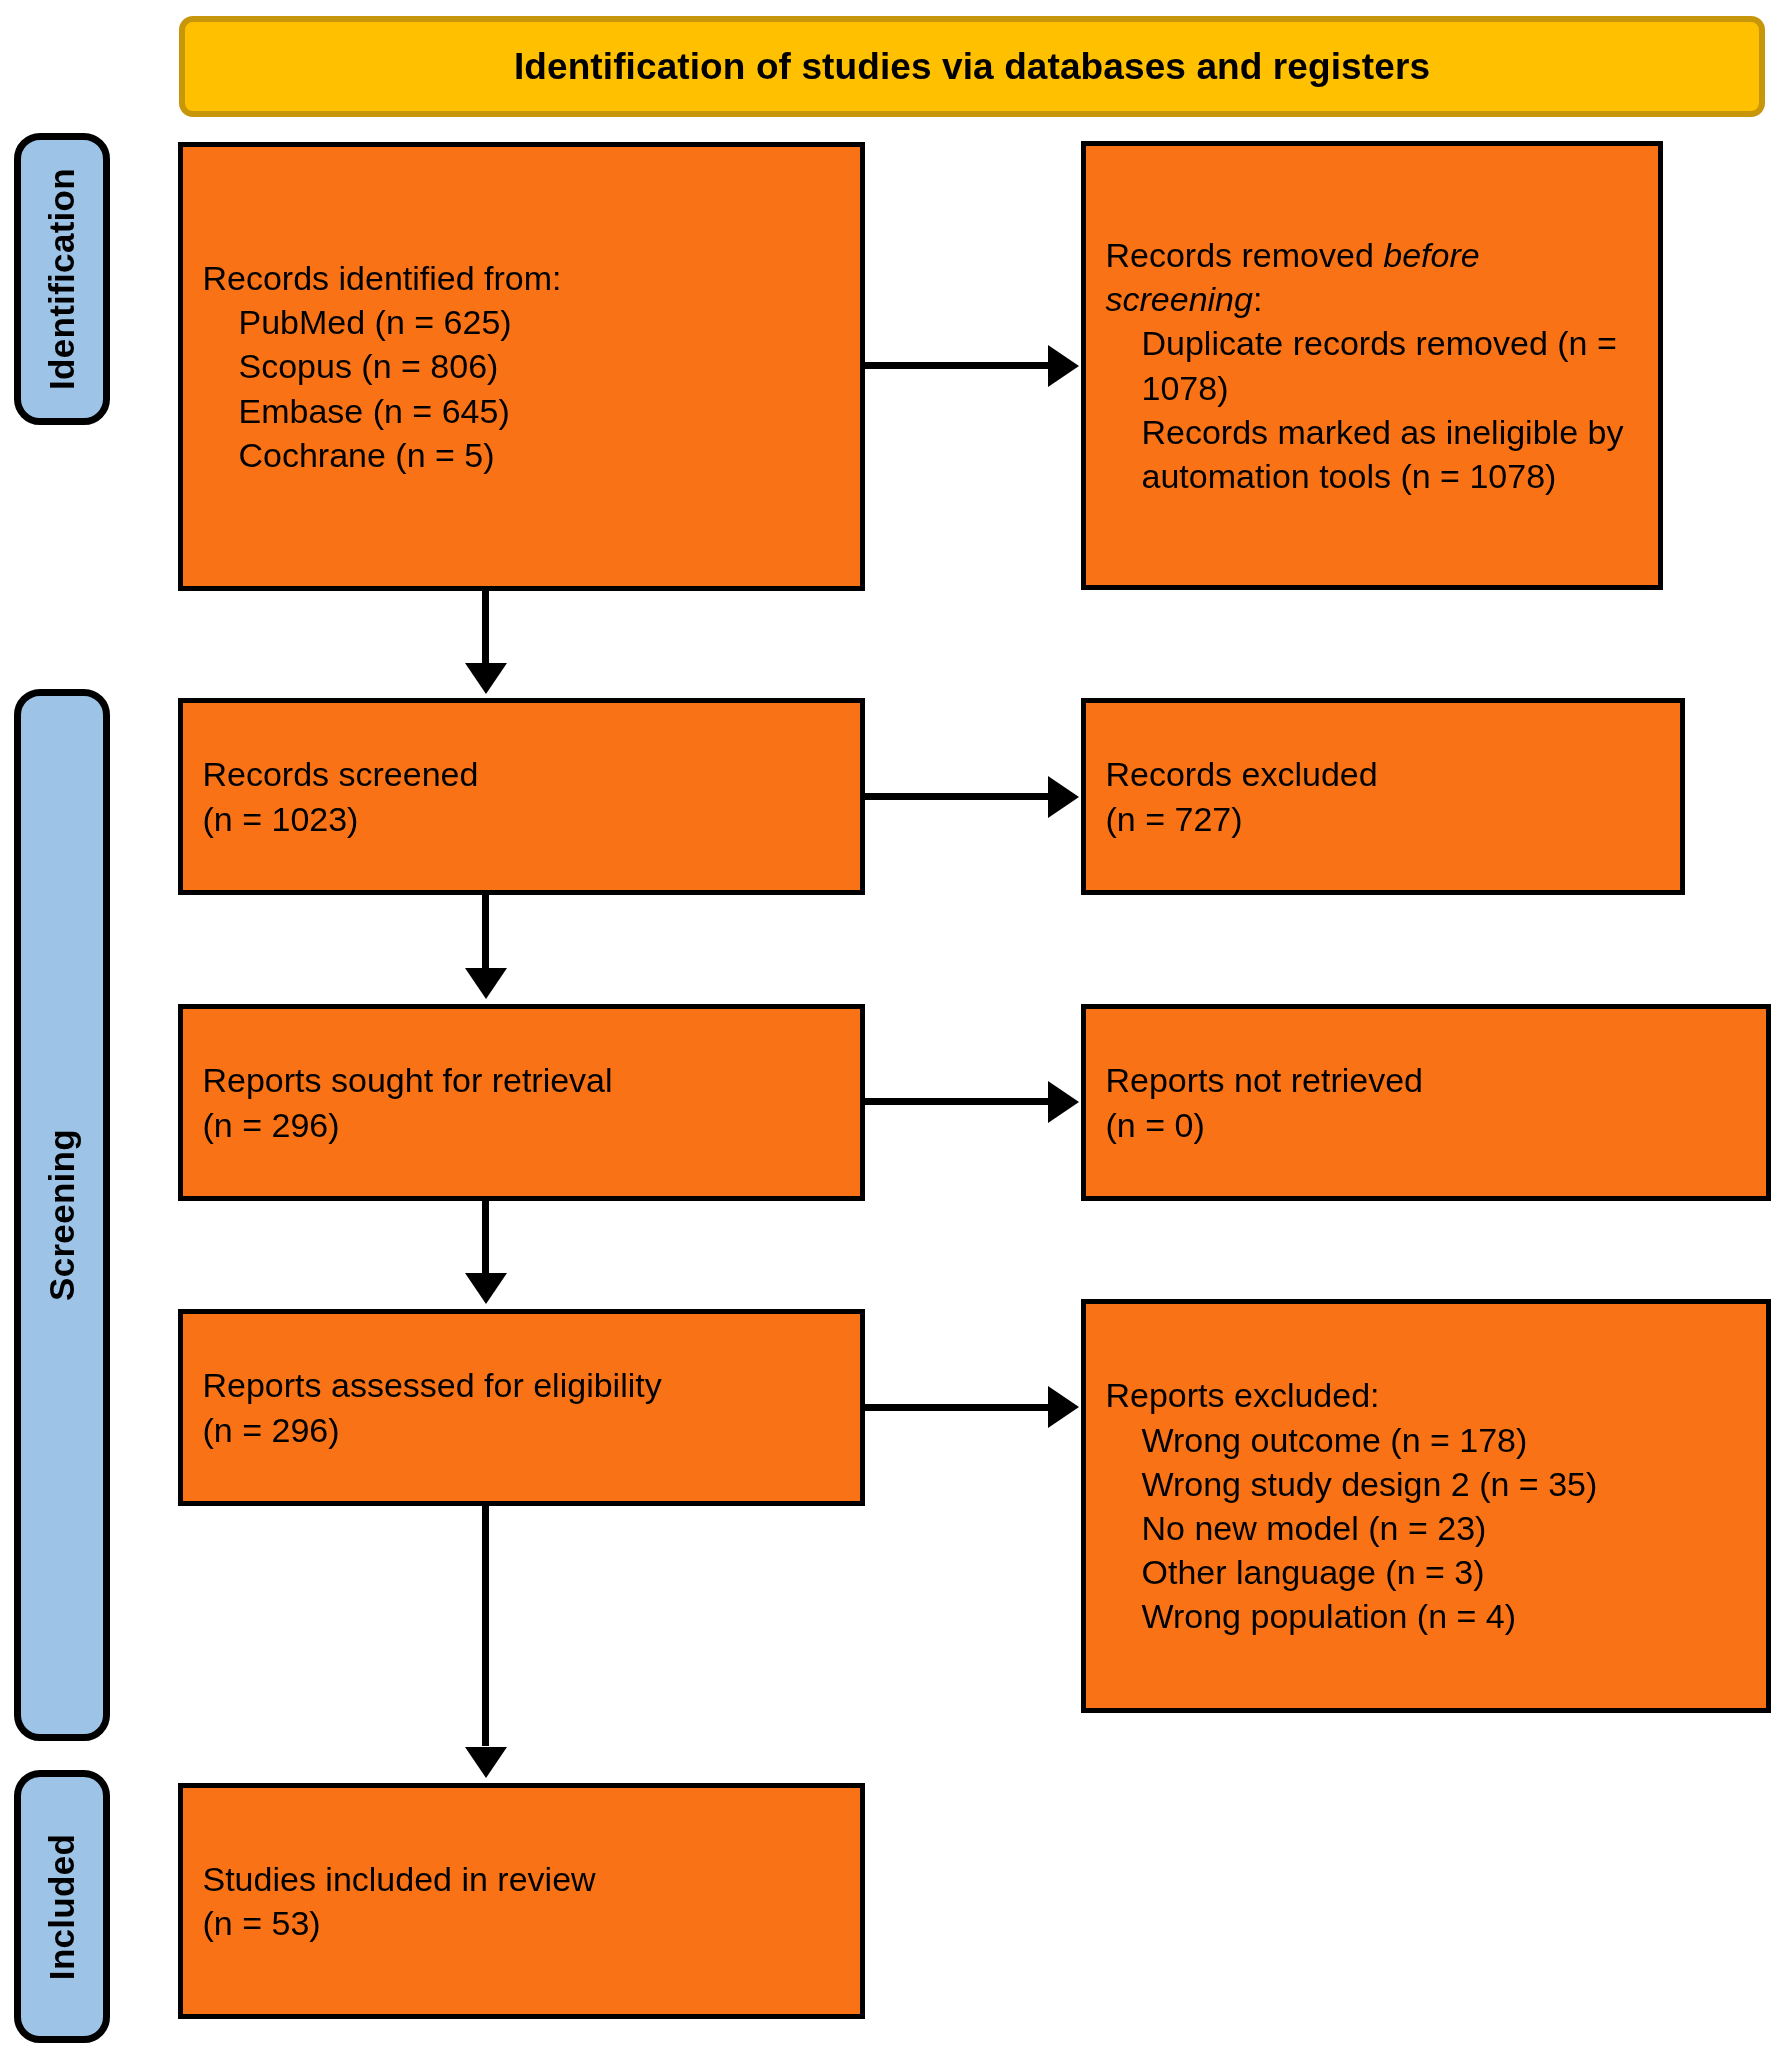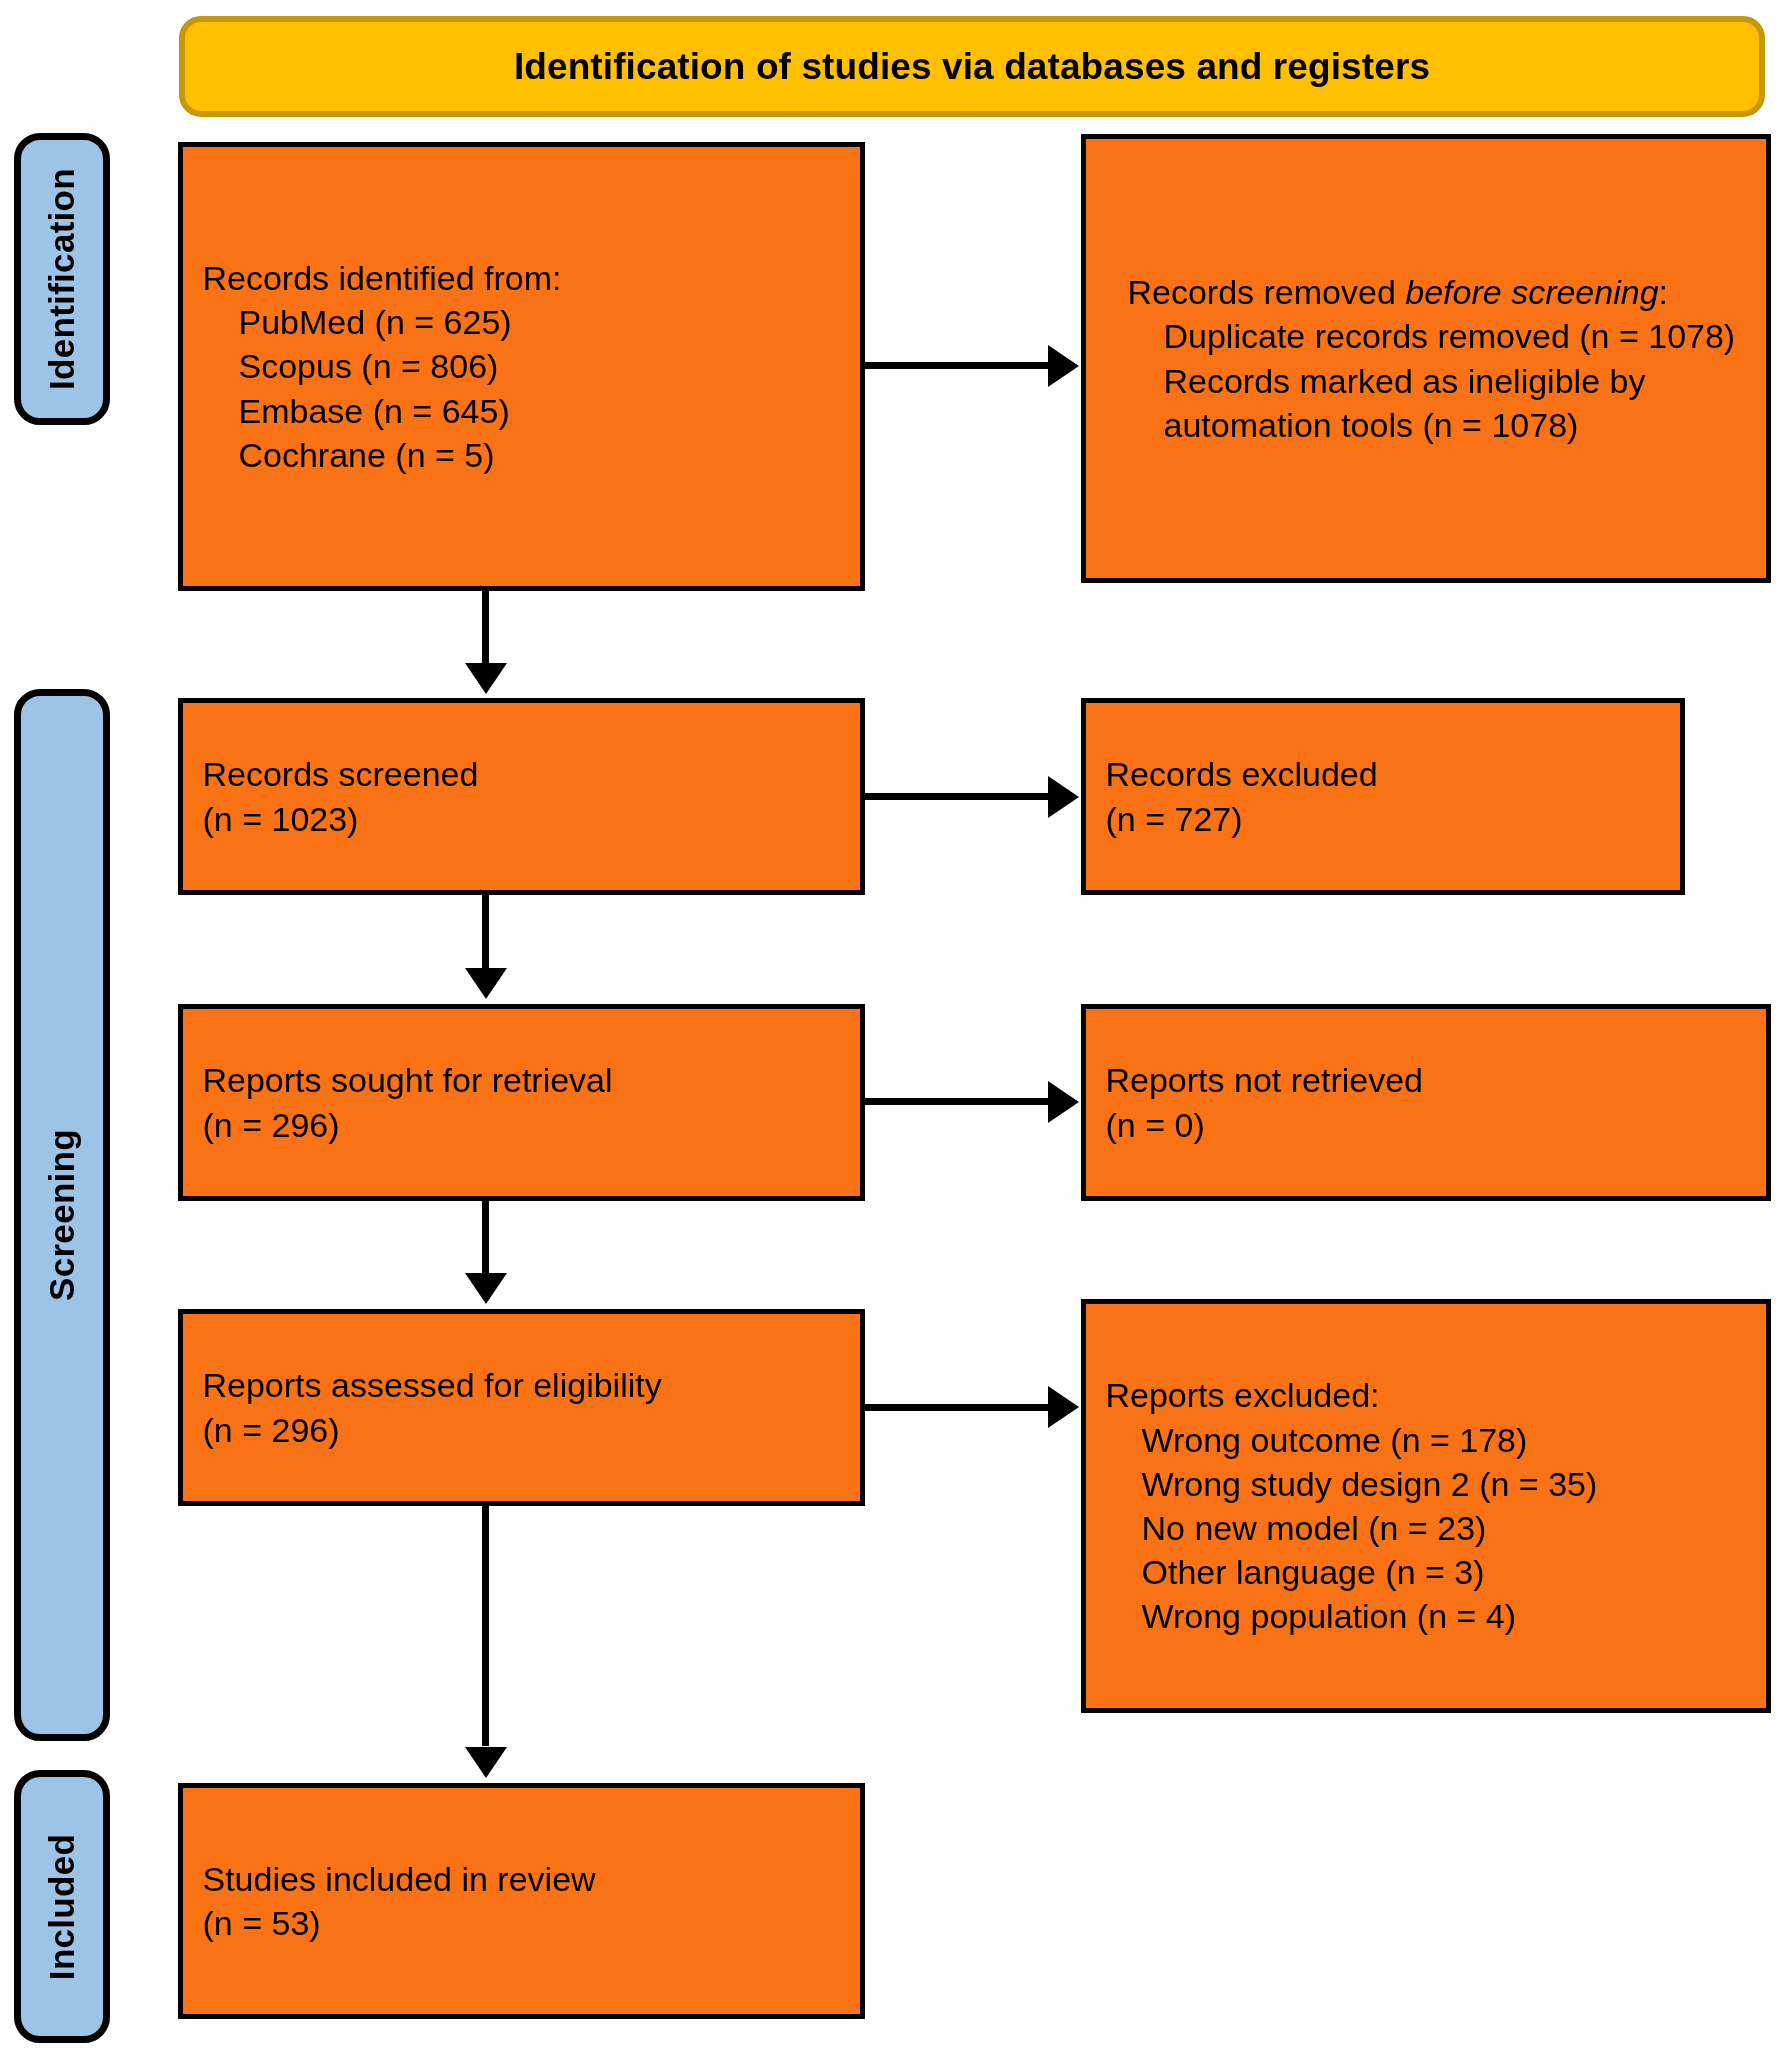--- a/index.html
+++ b/index.html
@@ -22,21 +22,21 @@
 
   
   .stage-banner {
     position: absolute;
     left: 179px;
     top: 16px;
     width: 1586px;
     height: 101px;
     background: #FFC000;
     border: 6.5px solid #C8960B;
-    border-radius: 22px;
+    border-radius: 14px;
     box-sizing: border-box;
     display: flex;
     align-items: center;
     justify-content: center;
   }
   .stage-banner-title {
     font-size: 37px;
     font-weight: bold;
     letter-spacing: 0.1px;
     color: #000000;
@@ -85,21 +85,21 @@
     line-height: 1.30;
     color: #000000;
     padding: 0 19.5px;
   }
   .box-text .line { white-space: pre-wrap; }
   .box-text .indent { padding-left: 36px; }
   .box-text em { font-style: italic; }
 
   
   #box-identified { left: 178px;  top: 142px;  width: 687px; height: 449px; }
-  #box-removed    { left: 1081px; top: 134px;  width: 690px; height: 449px; padding-left: 22px; }
+  #box-removed    { left: 1081px; top: 141px;  width: 582px; height: 449px; }
   
   #box-screened   { left: 178px;  top: 698px; width: 687px; height: 197px; }
   #box-excluded   { left: 1081px; top: 698px; width: 604px; height: 197px; }
   
   #box-sought     { left: 178px;  top: 1004px; width: 687px; height: 197px; }
   #box-notretr    { left: 1081px; top: 1004px; width: 690px; height: 197px; }
   
   #box-eligibility  { left: 178px;  top: 1309px; width: 687px; height: 197px; }
   #box-rep-excluded { left: 1081px; top: 1299px; width: 690px; height: 414px; }
   

